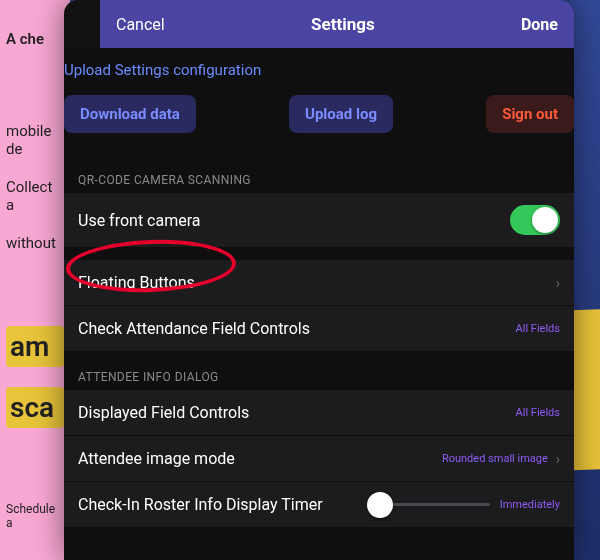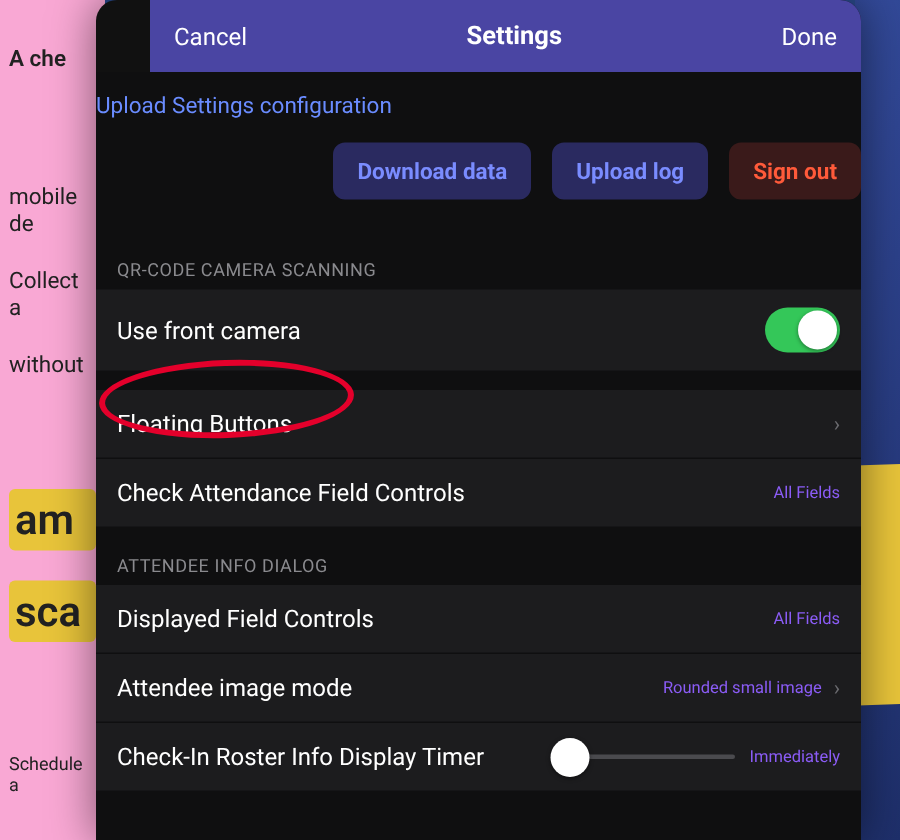--- a/index.html
+++ b/index.html
@@ -29,30 +29,30 @@
     overflow: hidden; display: flex; flex-direction: column;
     box-shadow: 0 0 30px rgba(0,0,0,0.5);
   }
   .navbar {
     background: #4a45a3; height: 48px; flex: 0 0 48px;
     display: flex; align-items: center; justify-content: space-between;
     padding: 0 16px; color: #fff; margin-left: 36px;
   }
   .navbar .title { font-weight: 700; font-size: 17px; }
   .navbar .btn { font-size: 16px; font-weight: 400; cursor: pointer; }
-  .navbar .btn.done { font-weight: 400; }
+  .navbar .btn.done { font-weight: 700; }
 
   .scroll { flex: 1; overflow-y: auto; background: #0f0f10; }
   .scroll::-webkit-scrollbar { width: 6px; }
   .scroll::-webkit-scrollbar-thumb { background: #555; border-radius: 3px; }
 
   .link-row { text-align: left; padding: 12px 0 10px; }
   .link-row a { color: #6a8cff; font-size: 15px; text-decoration: none; }
 
-  .pill-row { display: flex; justify-content: flex-end; gap: 14px; padding: 6px 0 22px; }
+  .pill-row { display: flex; justify-content: space-between; gap: 14px; padding: 6px 0 22px; }
   .pill {
     padding: 10px 16px; border-radius: 8px; font-weight: 700; font-size: 15px;
     cursor: pointer; border: none;
   }
   .pill.blue { background: #2a2a60; color: #7a8cff; }
   .pill.red  { background: #3a1a1a; color: #ff5a3a; }
 
   .section-header {
     font-size: 12px; color: #8a8a8e; text-transform: uppercase;
     padding: 18px 14px 6px; letter-spacing: 0.4px;

